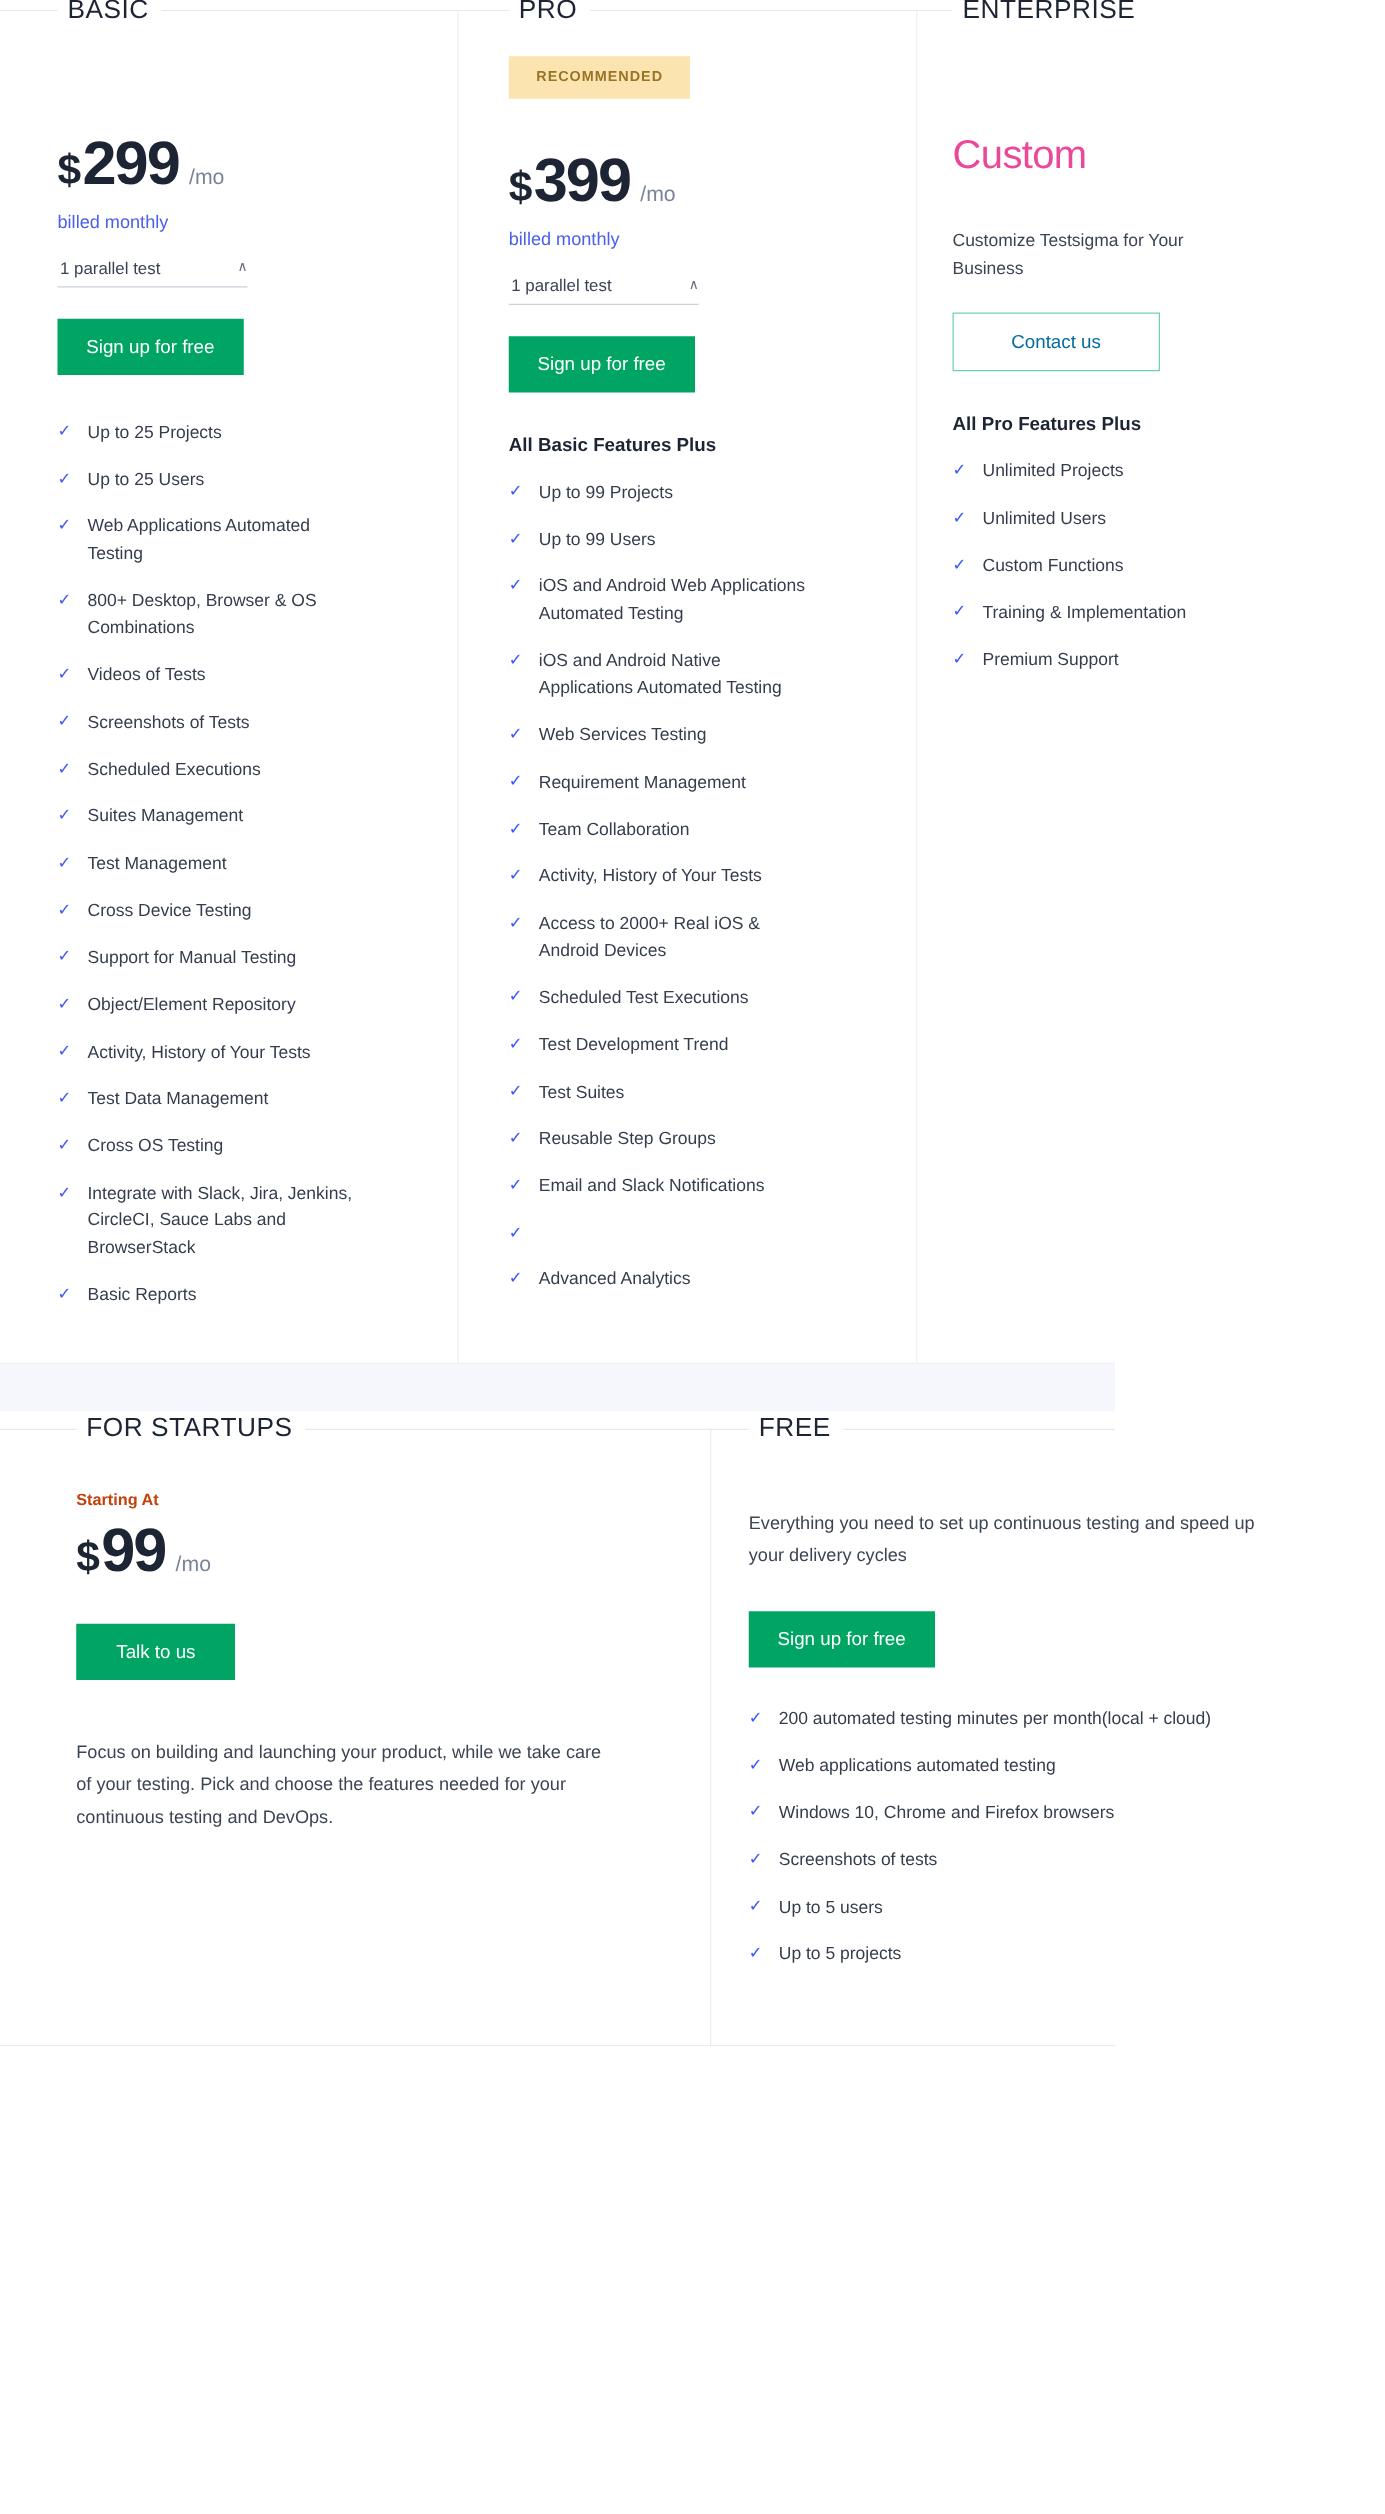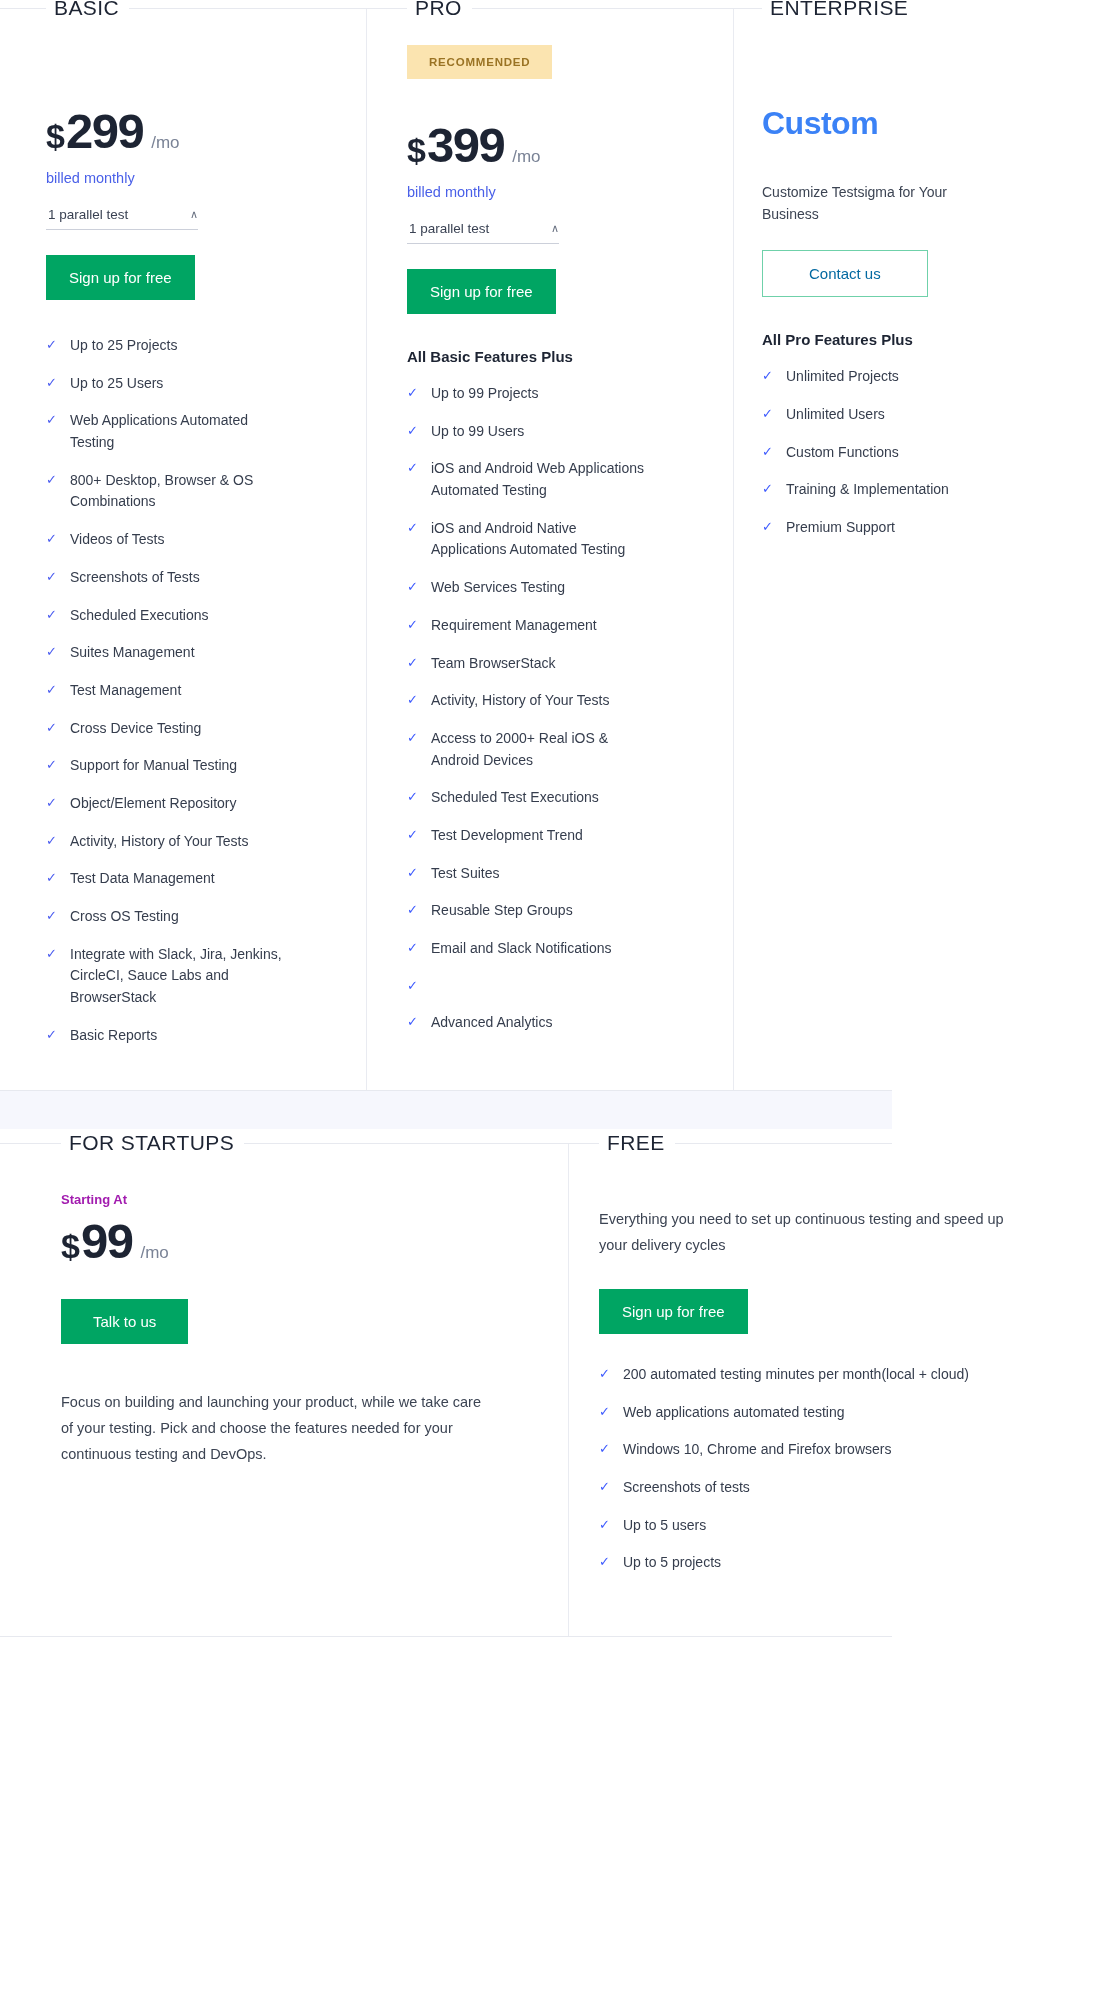--- a/index.html
+++ b/index.html
@@ -74,22 +74,22 @@
     margin-left: 2px;
   }
   .permo {
     font-size: 17px;
     color: #7a8396;
     margin-left: 8px;
     font-weight: 400;
   }
   .custom-word {
     font-size: 32px;
-    font-weight: 700;
-    color: #3b82f6;
+    font-weight: 400;
+    color: #ec4899;
     letter-spacing: -.5px;
   }
   .billed {
     color: #4a60e8;
     font-size: 14.5px;
     margin-top: 11px;
     display: block;
   }
 
   .select-box {
@@ -179,21 +179,21 @@
   }
   .lower-card:last-child { border-right: none; }
   .lower-inner { padding: 0 50px 0 44px; }
   .lower-card.free .lower-inner { padding-left: 30px; }
   .lower-card .plan-name { left: 44px; }
   .lower-card.free .plan-name { left: 30px; }
 
   .starting {
     font-size: 13px;
     font-weight: 700;
-    color: #a21caf;
+    color: #c2410c;
     margin-top: 48px;
     display: block;
   }
   .para {
     font-size: 14.5px;
     color: #3c4453;
     line-height: 1.78;
     max-width: 420px;
   }
   .free-desc { margin-top: 63px; }
@@ -334,21 +334,21 @@
           <li>
               <span class="tick">✓</span>
               <span class="txt">Web Services Testing</span>
             </li>
           <li>
               <span class="tick">✓</span>
               <span class="txt">Requirement Management</span>
             </li>
           <li>
               <span class="tick">✓</span>
-              <span class="txt">Team BrowserStack</span>
+              <span class="txt">Team Collaboration</span>
             </li>
           <li>
               <span class="tick">✓</span>
               <span class="txt">Activity, History of Your Tests</span>
             </li>
           <li>
               <span class="tick">✓</span>
               <span class="txt">Access to 2000+ Real iOS &amp; Android Devices</span>
             </li>
           <li>

